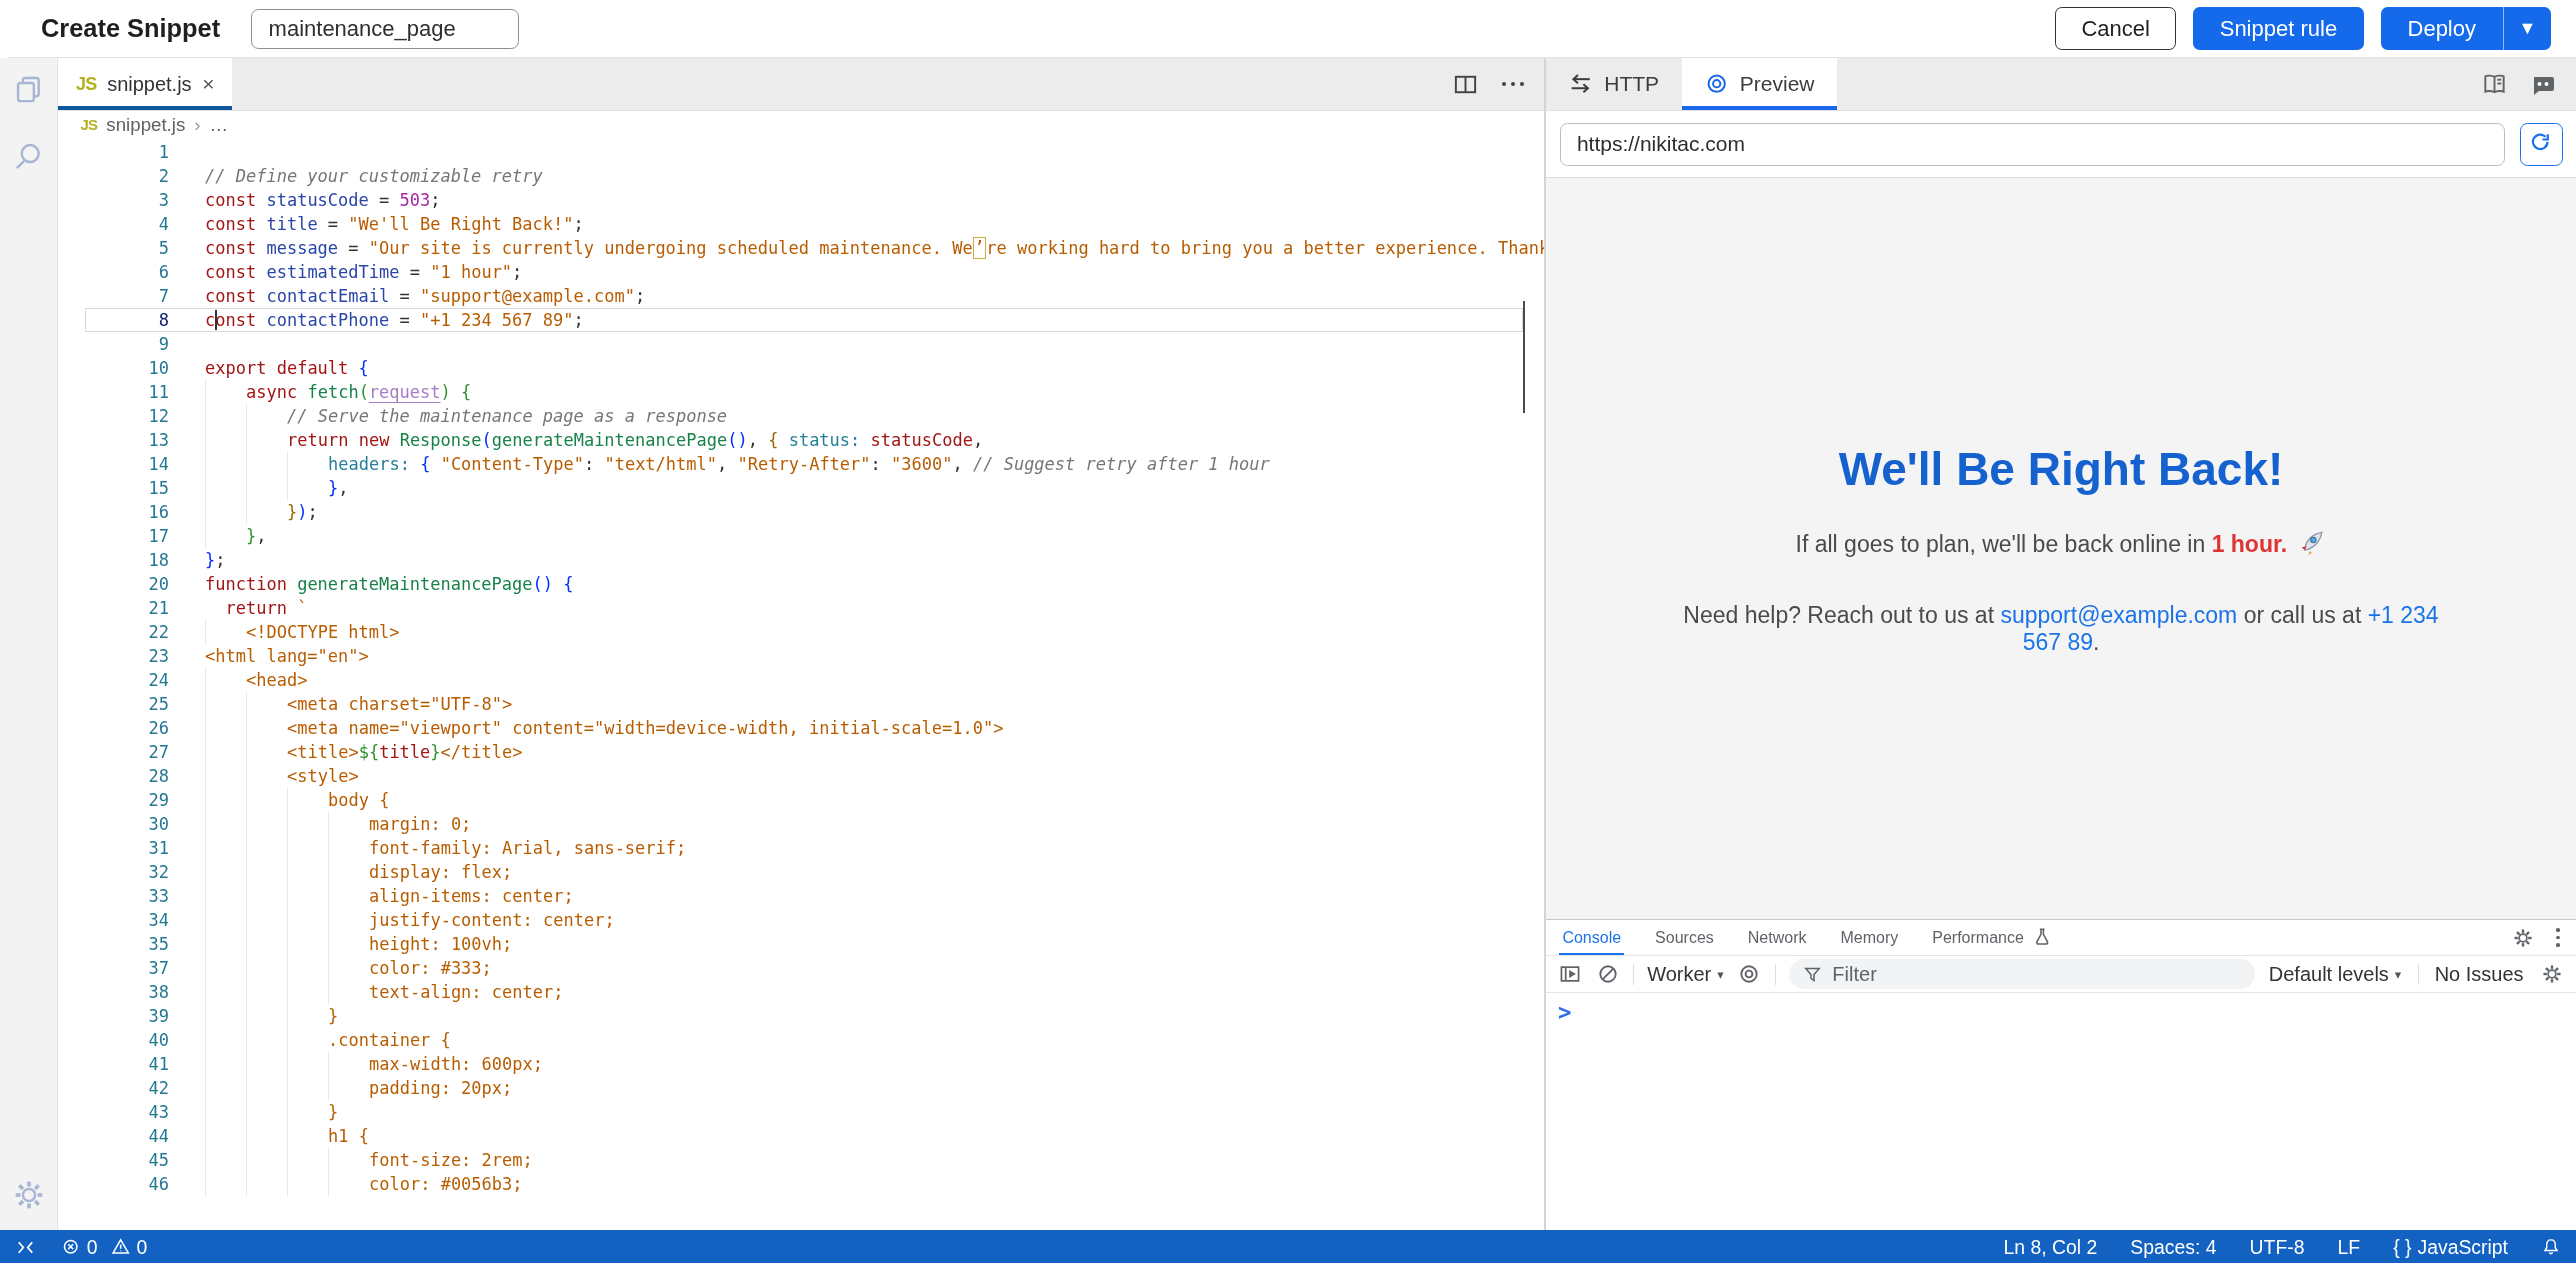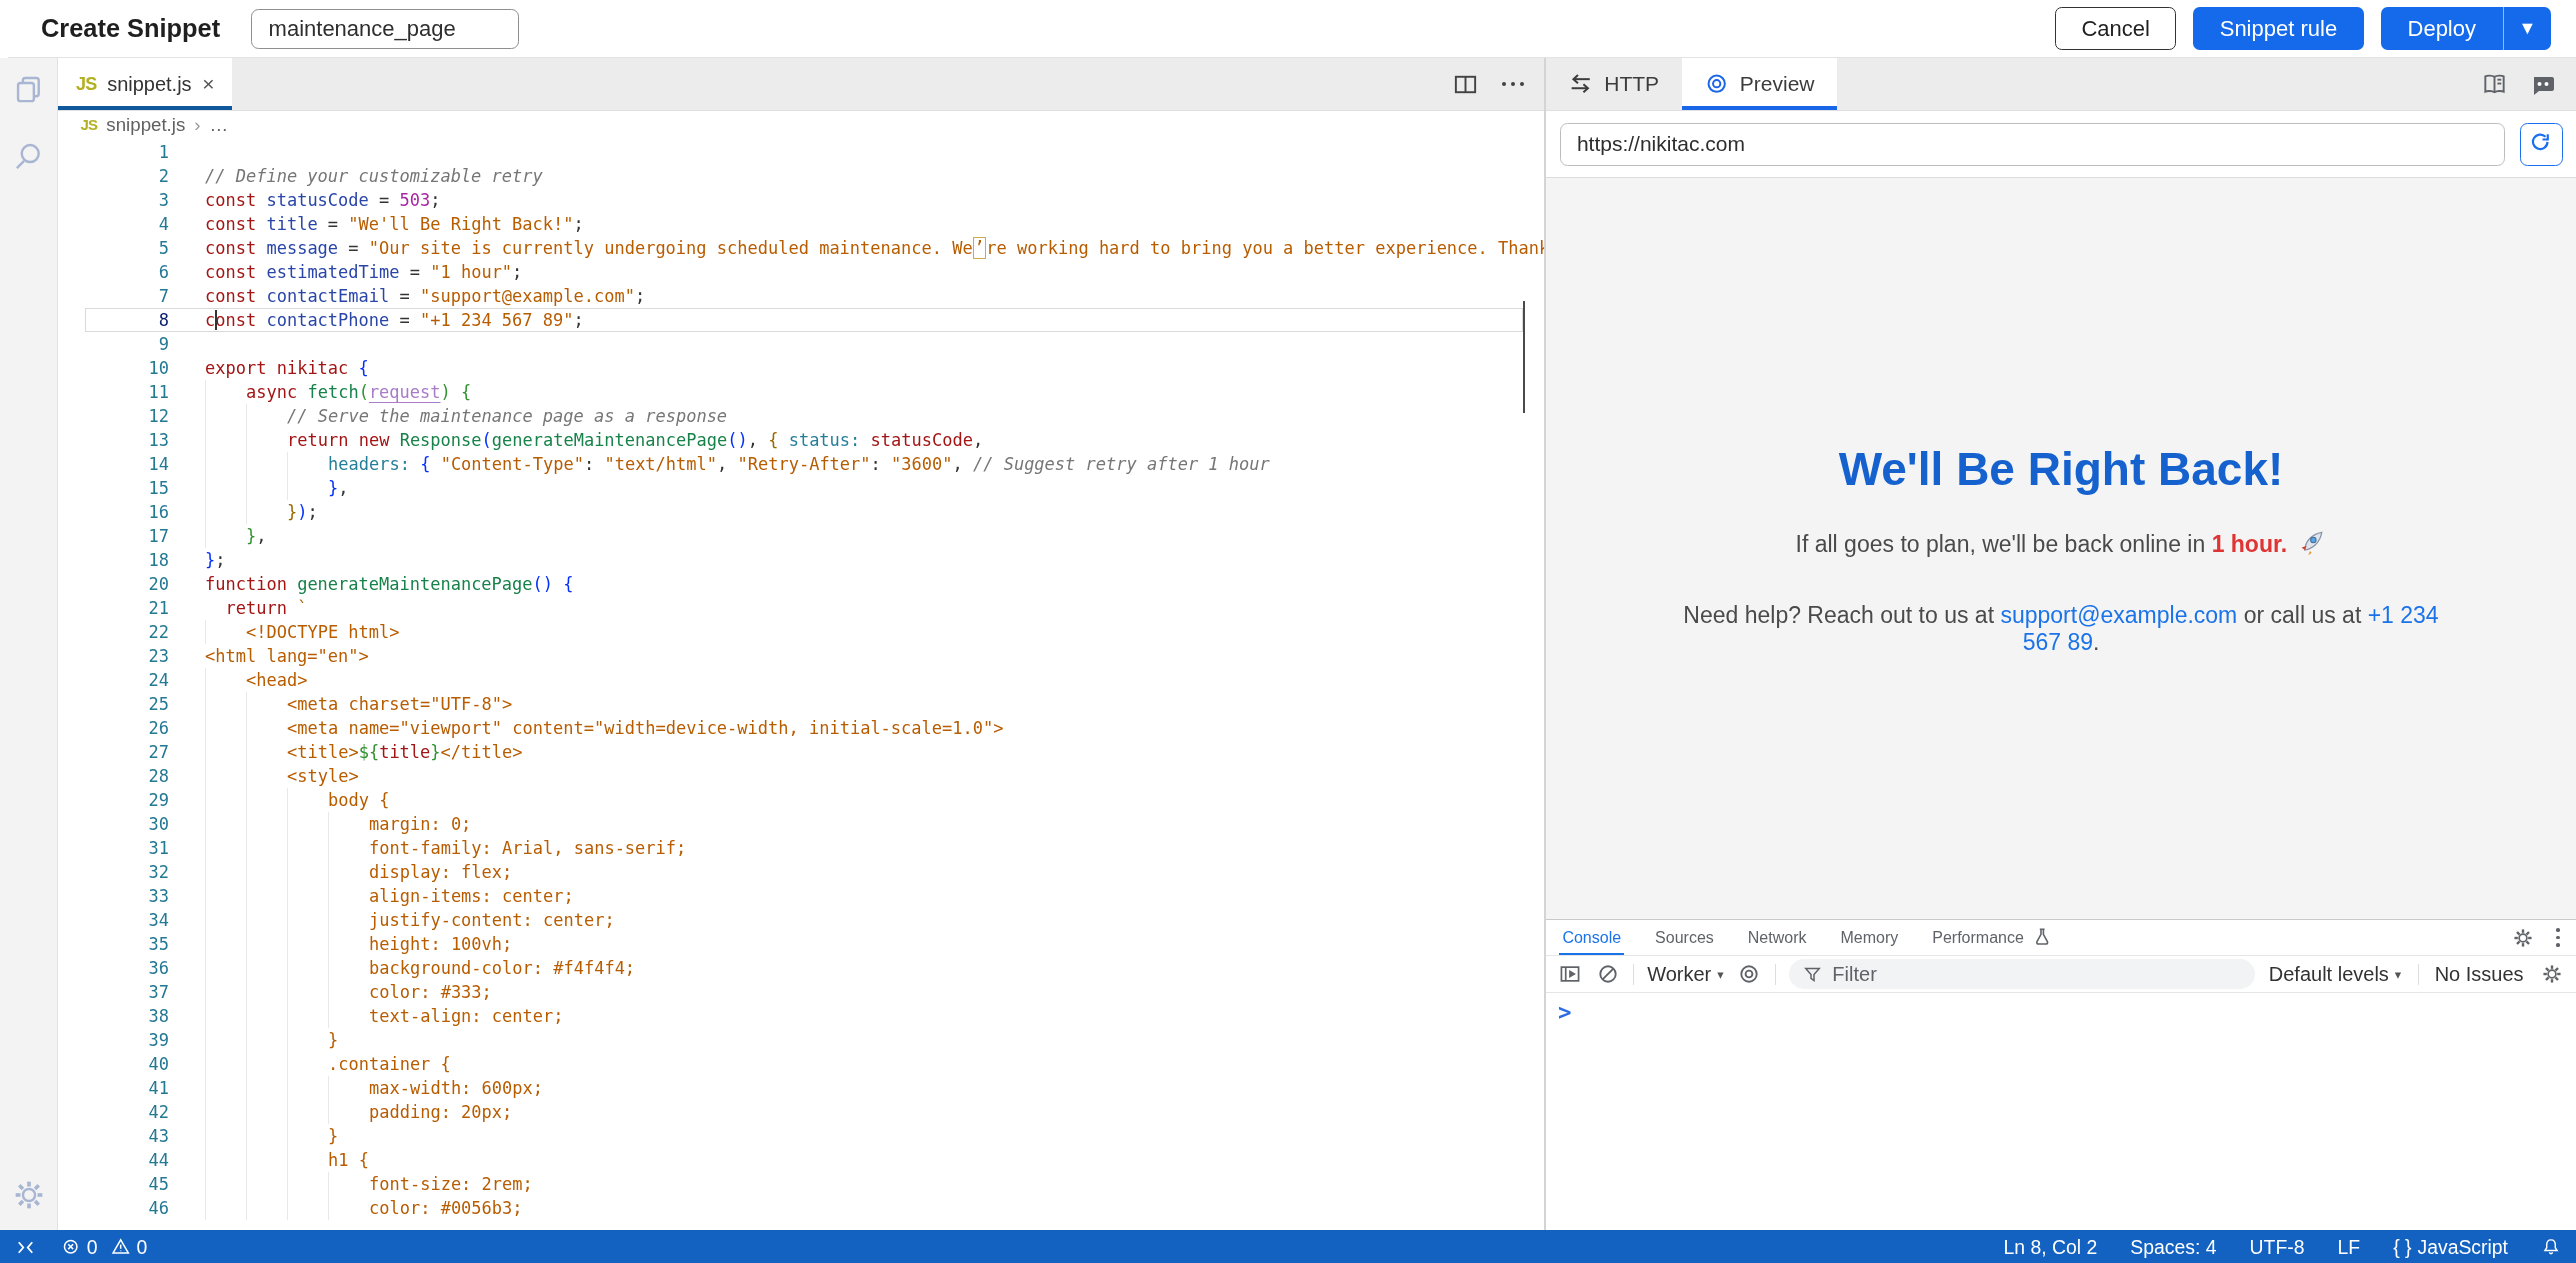--- a/index.html
+++ b/index.html
@@ -200,21 +200,21 @@
     <div>
         <div class="code-row"><div class="ln">1</div><div class="lt"></div></div>
         <div class="code-row"><div class="ln">2</div><div class="lt"><span class="tok-c">// Define your customizable retry</span></div></div>
         <div class="code-row"><div class="ln">3</div><div class="lt"><span class="tok-k">const</span><span class="tok-p"> </span><span class="tok-v">statusCode</span><span class="tok-o"> = </span><span class="tok-n">503</span><span class="tok-p">;</span></div></div>
         <div class="code-row"><div class="ln">4</div><div class="lt"><span class="tok-k">const</span><span class="tok-p"> </span><span class="tok-v">title</span><span class="tok-o"> = </span><span class="tok-s">"We'll Be Right Back!"</span><span class="tok-p">;</span></div></div>
         <div class="code-row"><div class="ln">5</div><div class="lt"><span class="tok-k">const</span><span class="tok-p"> </span><span class="tok-v">message</span><span class="tok-o"> = </span><span class="tok-s">"Our site is currently undergoing scheduled maintenance. We</span><span class="tok-u">’</span><span class="tok-s">re working hard to bring you a better experience. Thank you for your patience and understanding."</span></div></div>
         <div class="code-row"><div class="ln">6</div><div class="lt"><span class="tok-k">const</span><span class="tok-p"> </span><span class="tok-v">estimatedTime</span><span class="tok-o"> = </span><span class="tok-s">"1 hour"</span><span class="tok-p">;</span></div></div>
         <div class="code-row"><div class="ln">7</div><div class="lt"><span class="tok-k">const</span><span class="tok-p"> </span><span class="tok-v">contactEmail</span><span class="tok-o"> = </span><span class="tok-s">"support@example.com"</span><span class="tok-p">;</span></div></div>
         <div class="code-row current"><div class="ln">8</div><div class="lt"><span class="tok-k">const</span><span class="tok-p"> </span><span class="tok-v">contactPhone</span><span class="tok-o"> = </span><span class="tok-s">"+1 234 567 89"</span><span class="tok-p">;</span></div><span class="cursor"></span></div>
         <div class="code-row"><div class="ln">9</div><div class="lt"></div></div>
-        <div class="code-row"><div class="ln">10</div><div class="lt"><span class="tok-k">export</span><span class="tok-p"> </span><span class="tok-k">nikitac</span><span class="tok-p"> </span><span class="tok-b1">{</span></div></div>
+        <div class="code-row"><div class="ln">10</div><div class="lt"><span class="tok-k">export</span><span class="tok-p"> </span><span class="tok-k">default</span><span class="tok-p"> </span><span class="tok-b1">{</span></div></div>
         <div class="code-row"><div class="ln">11</div><div class="lt"><span class="guide"></span><span class="tok-k">async</span><span class="tok-p"> </span><span class="tok-f">fetch</span><span class="tok-b2">(</span><span class="tok-pa">request</span><span class="tok-b2">)</span><span class="tok-p"> </span><span class="tok-b2">{</span></div></div>
         <div class="code-row"><div class="ln">12</div><div class="lt"><span class="guide"></span><span class="guide"></span><span class="tok-c">// Serve the maintenance page as a response</span></div></div>
         <div class="code-row"><div class="ln">13</div><div class="lt"><span class="guide"></span><span class="guide"></span><span class="tok-k">return</span><span class="tok-p"> </span><span class="tok-k">new</span><span class="tok-p"> </span><span class="tok-f">Response</span><span class="tok-b1">(</span><span class="tok-f">generateMaintenancePage</span><span class="tok-b1">()</span><span class="tok-p">, </span><span class="tok-b3">{</span><span class="tok-p"> </span><span class="tok-t">status:</span><span class="tok-p"> </span><span class="tok-k">statusCode</span><span class="tok-p">,</span></div></div>
         <div class="code-row"><div class="ln">14</div><div class="lt"><span class="guide"></span><span class="guide"></span><span class="guide"></span><span class="tok-t">headers:</span><span class="tok-p"> </span><span class="tok-b1">{</span><span class="tok-p"> </span><span class="tok-s">"Content-Type"</span><span class="tok-p">: </span><span class="tok-s">"text/html"</span><span class="tok-p">, </span><span class="tok-s">"Retry-After"</span><span class="tok-p">: </span><span class="tok-s">"3600"</span><span class="tok-p">, </span><span class="tok-c">// Suggest retry after 1 hour</span></div></div>
         <div class="code-row"><div class="ln">15</div><div class="lt"><span class="guide"></span><span class="guide"></span><span class="guide"></span><span class="tok-b1">}</span><span class="tok-p">,</span></div></div>
         <div class="code-row"><div class="ln">16</div><div class="lt"><span class="guide"></span><span class="guide"></span><span class="tok-b3">}</span><span class="tok-b1">)</span><span class="tok-p">;</span></div></div>
         <div class="code-row"><div class="ln">17</div><div class="lt"><span class="guide"></span><span class="tok-b2">}</span><span class="tok-p">,</span></div></div>
         <div class="code-row"><div class="ln">18</div><div class="lt"><span class="tok-b1">}</span><span class="tok-p">;</span></div></div>
         <div class="code-row"><div class="ln">20</div><div class="lt"><span class="tok-k">function</span><span class="tok-p"> </span><span class="tok-f">generateMaintenancePage</span><span class="tok-b1">()</span><span class="tok-p"> </span><span class="tok-b1">{</span></div></div>
         <div class="code-row"><div class="ln">21</div><div class="lt"><span>  </span><span class="tok-k">return</span><span class="tok-p"> </span><span class="tok-s">`</span></div></div>
@@ -225,21 +225,20 @@
         <div class="code-row"><div class="ln">26</div><div class="lt"><span class="guide"></span><span class="guide"></span><span class="tok-s">&lt;meta name="viewport" content="width=device-width, initial-scale=1.0"&gt;</span></div></div>
         <div class="code-row"><div class="ln">27</div><div class="lt"><span class="guide"></span><span class="guide"></span><span class="tok-s">&lt;title&gt;</span><span class="tok-b2">${</span><span class="tok-k">title</span><span class="tok-b2">}</span><span class="tok-s">&lt;/title&gt;</span></div></div>
         <div class="code-row"><div class="ln">28</div><div class="lt"><span class="guide"></span><span class="guide"></span><span class="tok-s">&lt;style&gt;</span></div></div>
         <div class="code-row"><div class="ln">29</div><div class="lt"><span class="guide"></span><span class="guide"></span><span class="guide"></span><span class="tok-s">body {</span></div></div>
         <div class="code-row"><div class="ln">30</div><div class="lt"><span class="guide"></span><span class="guide"></span><span class="guide"></span><span class="guide"></span><span class="tok-s">margin: 0;</span></div></div>
         <div class="code-row"><div class="ln">31</div><div class="lt"><span class="guide"></span><span class="guide"></span><span class="guide"></span><span class="guide"></span><span class="tok-s">font-family: Arial, sans-serif;</span></div></div>
         <div class="code-row"><div class="ln">32</div><div class="lt"><span class="guide"></span><span class="guide"></span><span class="guide"></span><span class="guide"></span><span class="tok-s">display: flex;</span></div></div>
         <div class="code-row"><div class="ln">33</div><div class="lt"><span class="guide"></span><span class="guide"></span><span class="guide"></span><span class="guide"></span><span class="tok-s">align-items: center;</span></div></div>
         <div class="code-row"><div class="ln">34</div><div class="lt"><span class="guide"></span><span class="guide"></span><span class="guide"></span><span class="guide"></span><span class="tok-s">justify-content: center;</span></div></div>
         <div class="code-row"><div class="ln">35</div><div class="lt"><span class="guide"></span><span class="guide"></span><span class="guide"></span><span class="guide"></span><span class="tok-s">height: 100vh;</span></div></div>
-        <div class="code-row"><div class="ln">36</div><div class="lt"><span class="guide"></span><span class="guide"></span><span class="guide"></span><span class="guide"></span><span class="tok-s">background-color: #f4f4f4;</span></div></div>
         <div class="code-row"><div class="ln">37</div><div class="lt"><span class="guide"></span><span class="guide"></span><span class="guide"></span><span class="guide"></span><span class="tok-s">color: #333;</span></div></div>
         <div class="code-row"><div class="ln">38</div><div class="lt"><span class="guide"></span><span class="guide"></span><span class="guide"></span><span class="guide"></span><span class="tok-s">text-align: center;</span></div></div>
         <div class="code-row"><div class="ln">39</div><div class="lt"><span class="guide"></span><span class="guide"></span><span class="guide"></span><span class="tok-s">}</span></div></div>
         <div class="code-row"><div class="ln">40</div><div class="lt"><span class="guide"></span><span class="guide"></span><span class="guide"></span><span class="tok-s">.container {</span></div></div>
         <div class="code-row"><div class="ln">41</div><div class="lt"><span class="guide"></span><span class="guide"></span><span class="guide"></span><span class="guide"></span><span class="tok-s">max-width: 600px;</span></div></div>
         <div class="code-row"><div class="ln">42</div><div class="lt"><span class="guide"></span><span class="guide"></span><span class="guide"></span><span class="guide"></span><span class="tok-s">padding: 20px;</span></div></div>
         <div class="code-row"><div class="ln">43</div><div class="lt"><span class="guide"></span><span class="guide"></span><span class="guide"></span><span class="tok-s">}</span></div></div>
         <div class="code-row"><div class="ln">44</div><div class="lt"><span class="guide"></span><span class="guide"></span><span class="guide"></span><span class="tok-s">h1 {</span></div></div>
         <div class="code-row"><div class="ln">45</div><div class="lt"><span class="guide"></span><span class="guide"></span><span class="guide"></span><span class="guide"></span><span class="tok-s">font-size: 2rem;</span></div></div>
         <div class="code-row"><div class="ln">46</div><div class="lt"><span class="guide"></span><span class="guide"></span><span class="guide"></span><span class="guide"></span><span class="tok-s">color: #0056b3;</span></div></div>

